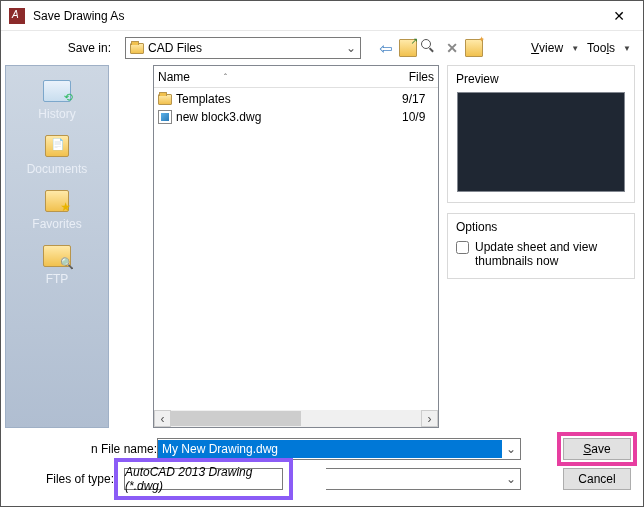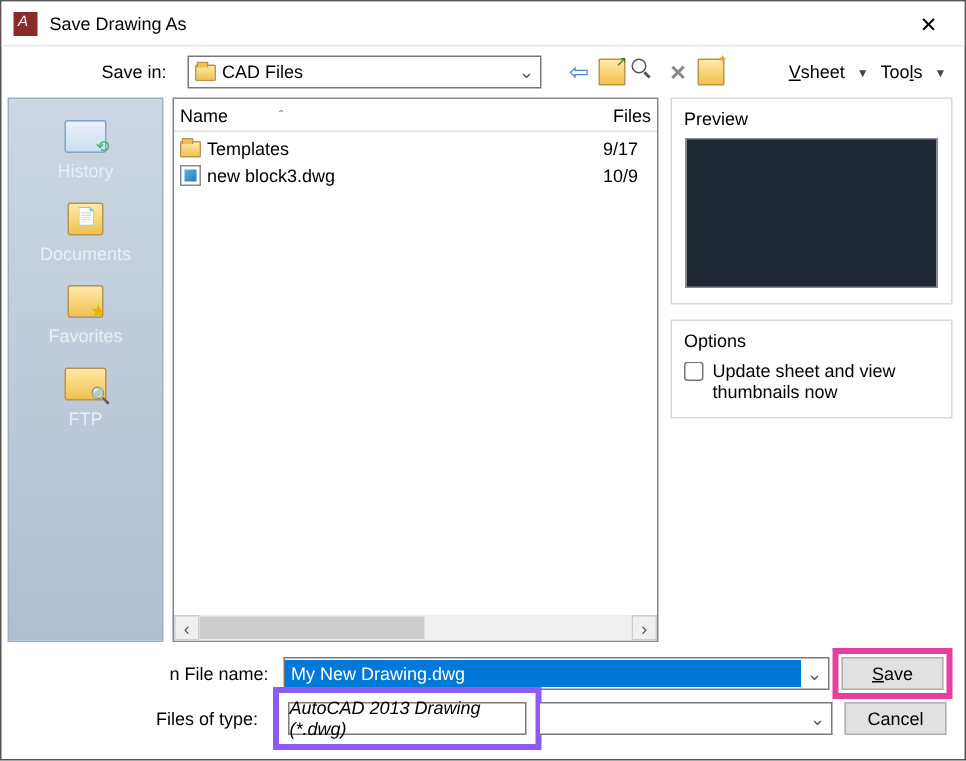--- a/index.html
+++ b/index.html
@@ -23,21 +23,21 @@
 .menu-labels .mbtn { padding: 2px 2px; }
 .menu-labels .under { text-decoration: underline; }
 .menu-labels .drop { font-size: 8px; color: #444; }
 
 .body-area { flex: 1; display: flex; padding: 0 0 0 4px; }
 .sidebar { width: 104px; background: linear-gradient(#cdd7e3, #b0bed1); border: 1px solid #9fb0c6; display: flex; flex-direction: column; align-items: center; padding: 12px 0; gap: 12px; }
 .side-item { display: flex; flex-direction: column; align-items: center; gap: 3px; color: #e9eef6; font-size: 11px; text-align: center; }
 .side-item .ic { width: 30px; height: 26px; display: flex; align-items: center; justify-content: center; }
 .side-item.sel .lb { color: #fff; }
 
-.center-col { flex: 1; display: flex; flex-direction: column; padding: 0 6px; }
+.center-col { flex: 1; display: flex; flex-direction: column; padding: 0 6px; margin-left: 38px; }
 .file-list { flex: 1; border: 1px solid #828790; background: #fff; display: flex; flex-direction: column; overflow: hidden; position: relative; }
 .list-header { height: 22px; border-bottom: 1px solid #e0e0e0; display: flex; align-items: center; padding: 0 4px; }
 .list-header .col { display: flex; align-items: center; gap: 4px; }
 .list-header .name-col { flex: 1; }
 .list-header .sort-caret { font-size: 9px; color: #666; margin-left: 30px; }
 .list-rows { flex: 1; padding: 2px 4px; }
 .row { display: flex; align-items: center; height: 18px; gap: 4px; }
 .row .rn { flex: 1; }
 .row .rd { width: 32px; text-align: left; }
 .hscroll { height: 17px; background: #f0f0f0; display: flex; align-items: center; }
@@ -47,22 +47,22 @@
 
 .right-col { width: 198px; padding: 0 8px 0 2px; display: flex; flex-direction: column; }
 .panel { border: 1px solid #d9d9d9; padding: 6px 8px 10px; margin-bottom: 10px; }
 .panel .plabel { margin-bottom: 6px; color: #000; }
 .preview-box { width: 168px; height: 100px; background: #1f2733; border: 1px solid #828790; margin: 2px auto 0; }
 .chkrow { display: flex; align-items: flex-start; gap: 6px; margin-top: 4px; }
 .chkrow input { margin-top: 1px; }
 
 .footer { padding: 6px 12px 12px 0; }
 .frow { display: flex; align-items: center; height: 30px; }
-.frow .flabel { width: 188px; text-align: right; padding-right: 10px; }
-.frow .fcontrol { flex: 1; display: flex; align-items: center; }
+.frow .flabel { width: 188px; text-align: right; }
+.frow .fcontrol { flex: 1; display: flex; align-items: center; gap: 34px; }
 .fname-wrap, .ftype-wrap { display: flex; align-items: center; height: 22px; border: 1px solid #7a7a7a; width: 364px; background: #fff; }
 .fname-wrap input { flex: 1; border: none; outline: none; padding: 2px 4px; font-size: 12px; background: #0078d7; color: #fff; }
 .fname-wrap input::selection { background: #0078d7; color: #fff; }
 .combo-chev { width: 18px; text-align: center; color: #555; }
 .ftype-highlight { border: 4px solid #8b5cf6; padding: 6px; width: 179px; flex: none; margin-right: -1px; font-style: italic; }
 .ftype-highlight .inner { height: 22px; border: 1px solid #7a7a7a; display: flex; align-items: center; background: #fff; }
 .ftype-rest { height: 22px; border: 1px solid #7a7a7a; border-left: none; display: flex; align-items: center; background: #fff; width: 195px; }
 .pbtn { width: 68px; height: 22px; margin-left: 8px; border: 1px solid #adadad; background: #e1e1e1; text-align: center; line-height: 20px; }
 .pbtn .und { text-decoration: underline; }
 .pbtn.save-hl { outline: 4px solid #e73ea0; outline-offset: 2px; }
@@ -116,21 +116,21 @@
       </span>
     <span>
         <span class="ic-search"></span>
       </span>
     <span class="ic-del">✕</span>
     <span>
         <span class="ic-newf"></span>
       </span>
   </div>
   <div class="menu-labels">
-    <span class="mbtn"><span class="under">V</span><span>sheet</span></span>
+    <span class="mbtn"><span class="under">V</span><span>view</span></span>
     <span class="drop">▼</span>
     <span class="mbtn">Too<span class="under">l</span>s</span>
     <span class="drop">▼</span>
   </div>
 </div>
 
 <div class="body-area">
   <div class="sidebar">
     <div class="side-item">
       <div class="ic">

